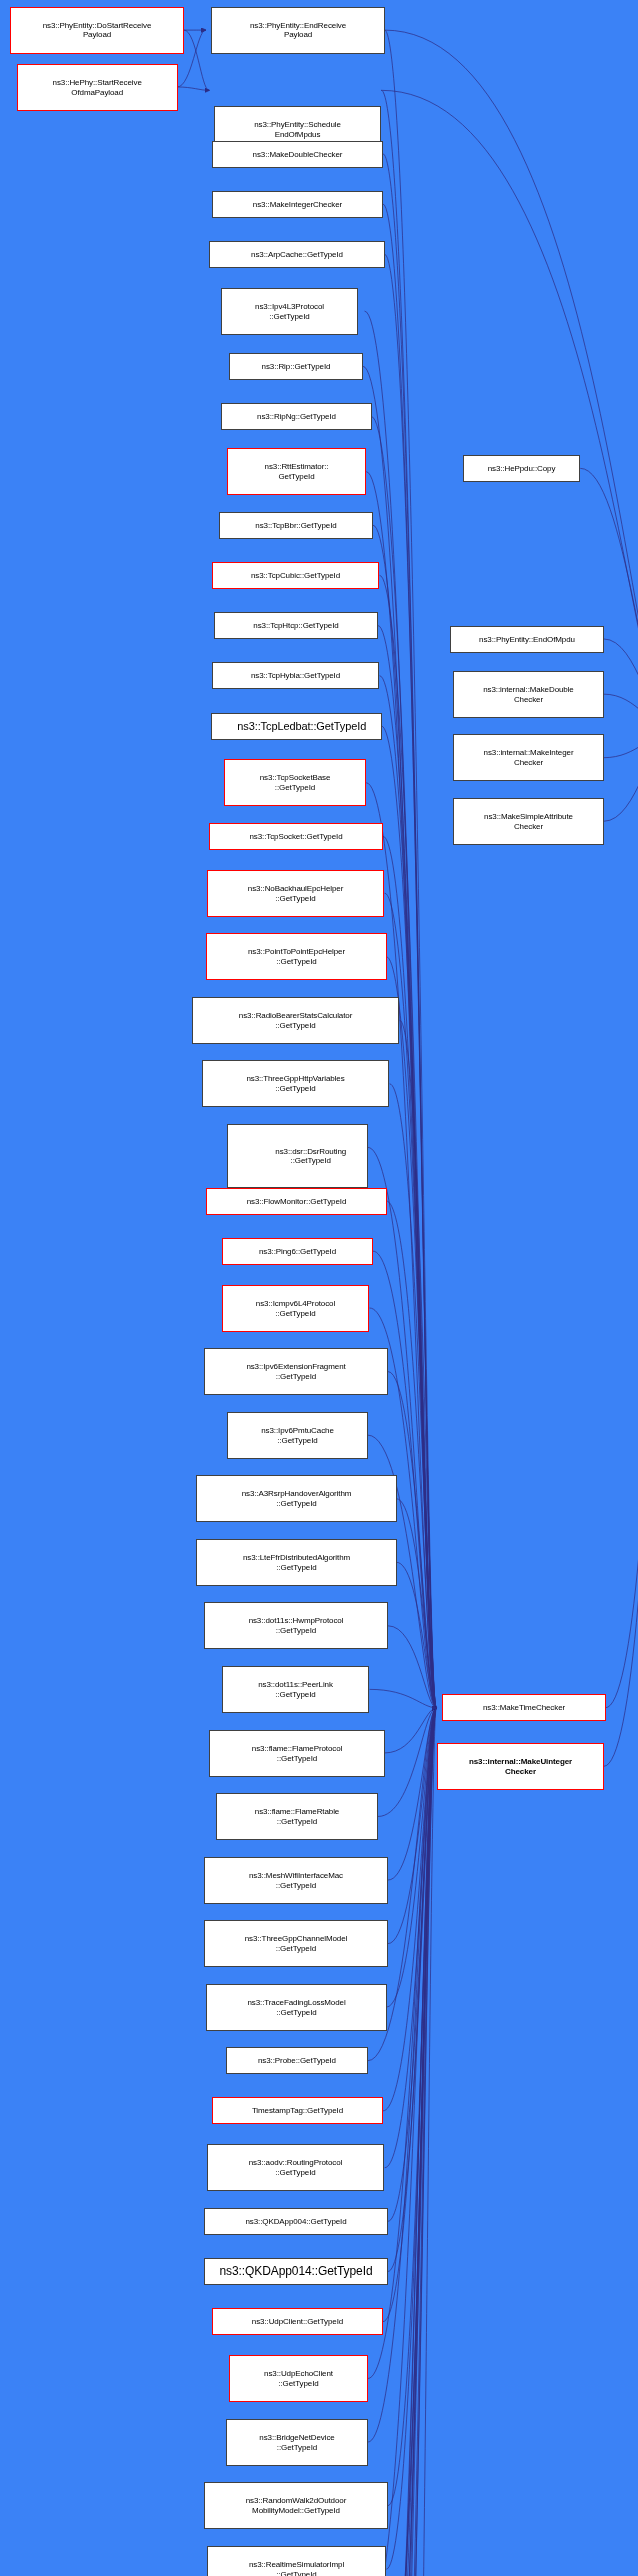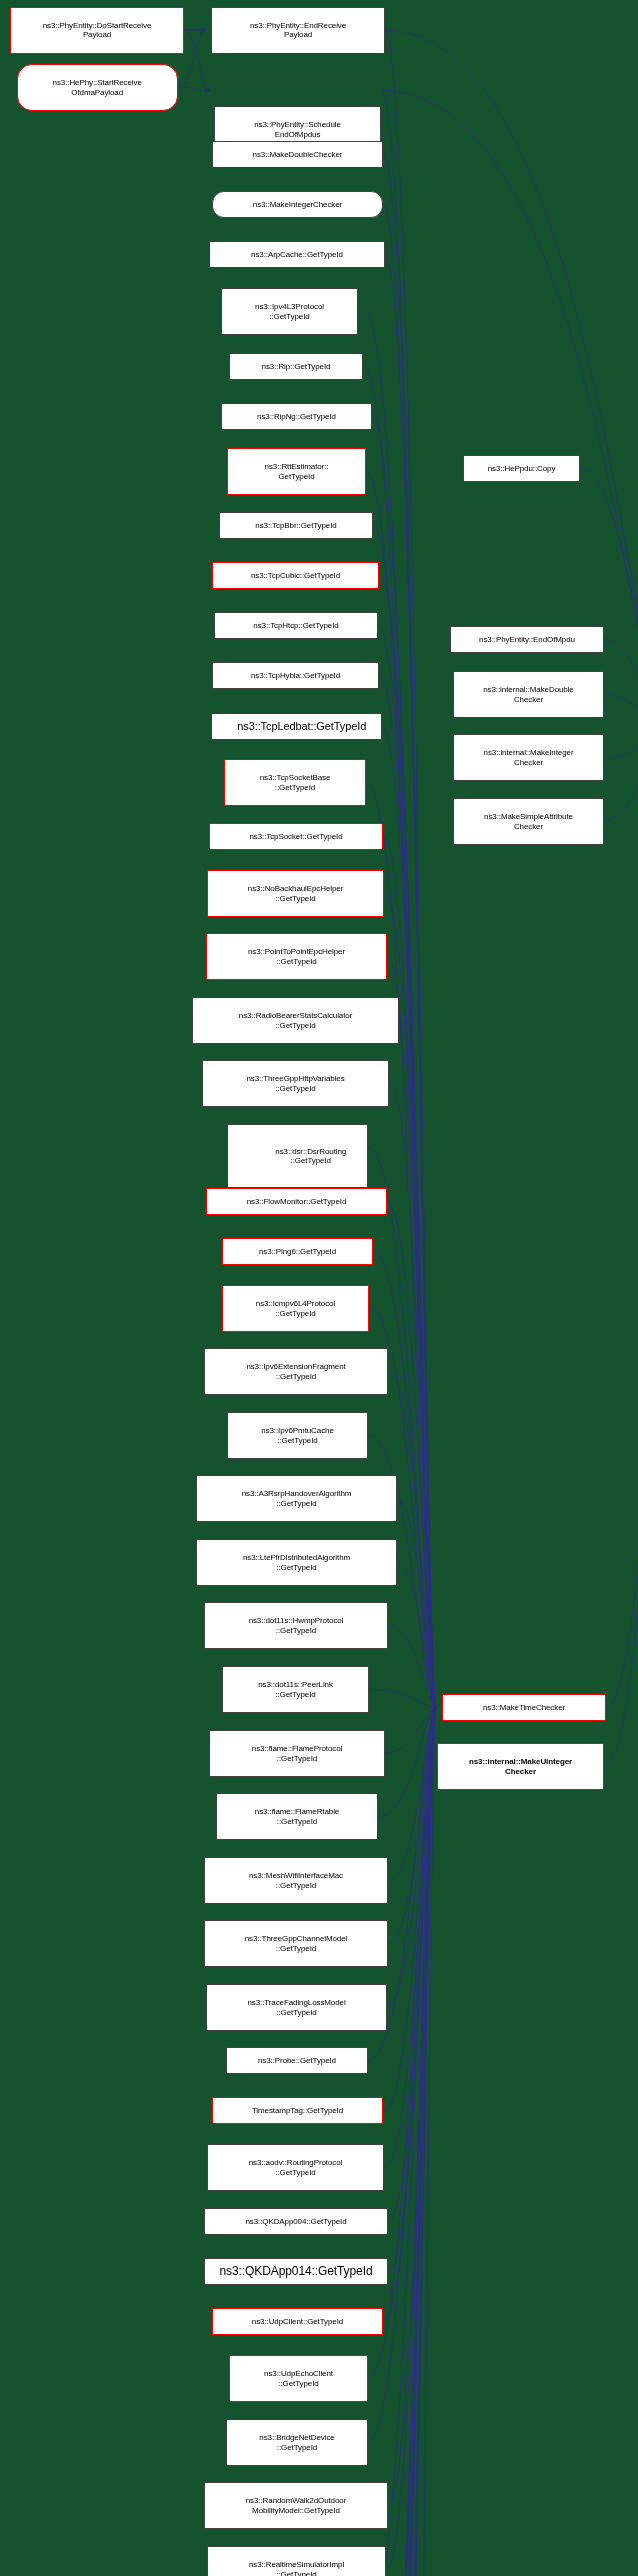--- a/index.html
+++ b/index.html
@@ -1,20 +1,20 @@
 <!DOCTYPE html>
 <html style="font-size:11.7px"><head>
 <meta charset="utf-8">
 <style>
   html,body{margin:0;padding:0;background:#ffffff;}
   #canvas{
     position:relative;
     width:638px;
     height:2576px;
-    background:#14532d;
+    background:#3b82f6;
     font-family:"Liberation Sans","DejaVu Sans",sans-serif;
     overflow:hidden;
   }
   .node{
     position:absolute;
     box-sizing:border-box;
     display:flex;
     align-items:center;
     justify-content:center;
     text-align:center;
@@ -121,28 +121,28 @@
         <path d="M525.09,41.094 C819.48375,41.094 858.73625,997.6709999999999 917.615,997.6709999999999" marker-end="url(#ah)"></path>
         <path d="M520.524,123.282 C818.34225,123.282 858.05135,997.6709999999999 917.615,997.6709999999999" marker-end="url(#ah)"></path>
         <path d="M826.446,2330.9429999999998 C903.93965,2330.9429999999998 909.40979,997.6709999999999 917.615,997.6709999999999" marker-end="url(#ah)"></path>
         <path d="M824.163,2410.848 C903.5972,2410.848 909.20432,997.6709999999999 917.615,997.6709999999999" marker-end="url(#ah)"></path>
         <path d="M547.92,4620.7919999999995 C572.94995,4620.7919999999995 581.14157,4107.117 593.429,4107.117" marker-end="url(#ah)"></path>
         <path d="M878.9549999999999,4107.117 C913.749,4107.117 915.2954,997.6709999999999 917.615,997.6709999999999" marker-end="url(#ah)"></path>
       </g>
   </svg>
 <div class="node red" style="left: 10px; top: 6.7px; width: 174px; height: 47px; font-size: 8px; line-height: 9.5px;">ns3::PhyEntity::DoStartReceive
 Payload</div>
-    <div class="node red" style="left: 16.7px; top: 64px; width: 161px; height: 47px; font-size: 8px; line-height: 9.5px; border-radius: 15px;">ns3::HePhy::StartReceive
+    <div class="node red" style="left: 16.7px; top: 64px; width: 161px; height: 47px; font-size: 8px; line-height: 9.5px;">ns3::HePhy::StartReceive
 OfdmaPayload</div>
     <div class="node" style="left: 211px; top: 6.7px; width: 174px; height: 47px; font-size: 8px; line-height: 9.5px;">ns3::PhyEntity::EndReceive
 Payload</div>
     <div class="node" style="left: 214px; top: 67px; width: 167px; height: 47px; font-size: 8px; line-height: 9.5px; margin-top: 39px;">ns3::PhyEntity::Schedule
 EndOfMpdus</div>
     <div class="node" style="left: 212px; top: 141px; width: 171px; height: 27px; font-size: 8px; line-height: 9.5px;">ns3::MakeDoubleChecker</div>
-    <div class="node" style="left: 212px; top: 191px; width: 171px; height: 27px; font-size: 8px; line-height: 9.5px; border-radius: 12px;">ns3::MakeIntegerChecker</div>
+    <div class="node" style="left: 212px; top: 191px; width: 171px; height: 27px; font-size: 8px; line-height: 9.5px;">ns3::MakeIntegerChecker</div>
     <div class="node" style="left: 209px; top: 241px; width: 176px; height: 27px; font-size: 8px; line-height: 9.5px;">ns3::ArpCache::GetTypeId</div>
     <div class="node" style="left: 221px; top: 288px; width: 137px; height: 47px; font-size: 8px; line-height: 9.5px;">ns3::Ipv4L3Protocol
 ::GetTypeId</div>
     <div class="node" style="left: 229px; top: 353px; width: 134px; height: 27px; font-size: 8px; line-height: 9.5px;">ns3::Rip::GetTypeId</div>
     <div class="node" style="left: 221px; top: 403px; width: 151px; height: 27px; font-size: 8px; line-height: 9.5px;">ns3::RipNg::GetTypeId</div>
     <div class="node red" style="left: 227px; top: 448px; width: 139px; height: 47px; font-size: 8px; line-height: 9.5px;">ns3::RttEstimator::
 GetTypeId</div>
     <div class="node" style="left: 219px; top: 512px; width: 154px; height: 27px; font-size: 8px; line-height: 9.5px;">ns3::TcpBbr::GetTypeId</div>
     <div class="node red" style="left: 212px; top: 562px; width: 167px; height: 27px; font-size: 8px; line-height: 9.5px;">ns3::TcpCubic::GetTypeId</div>
     <div class="node" style="left: 214px; top: 612px; width: 164px; height: 27px; font-size: 8px; line-height: 9.5px;">ns3::TcpHtcp::GetTypeId</div>

